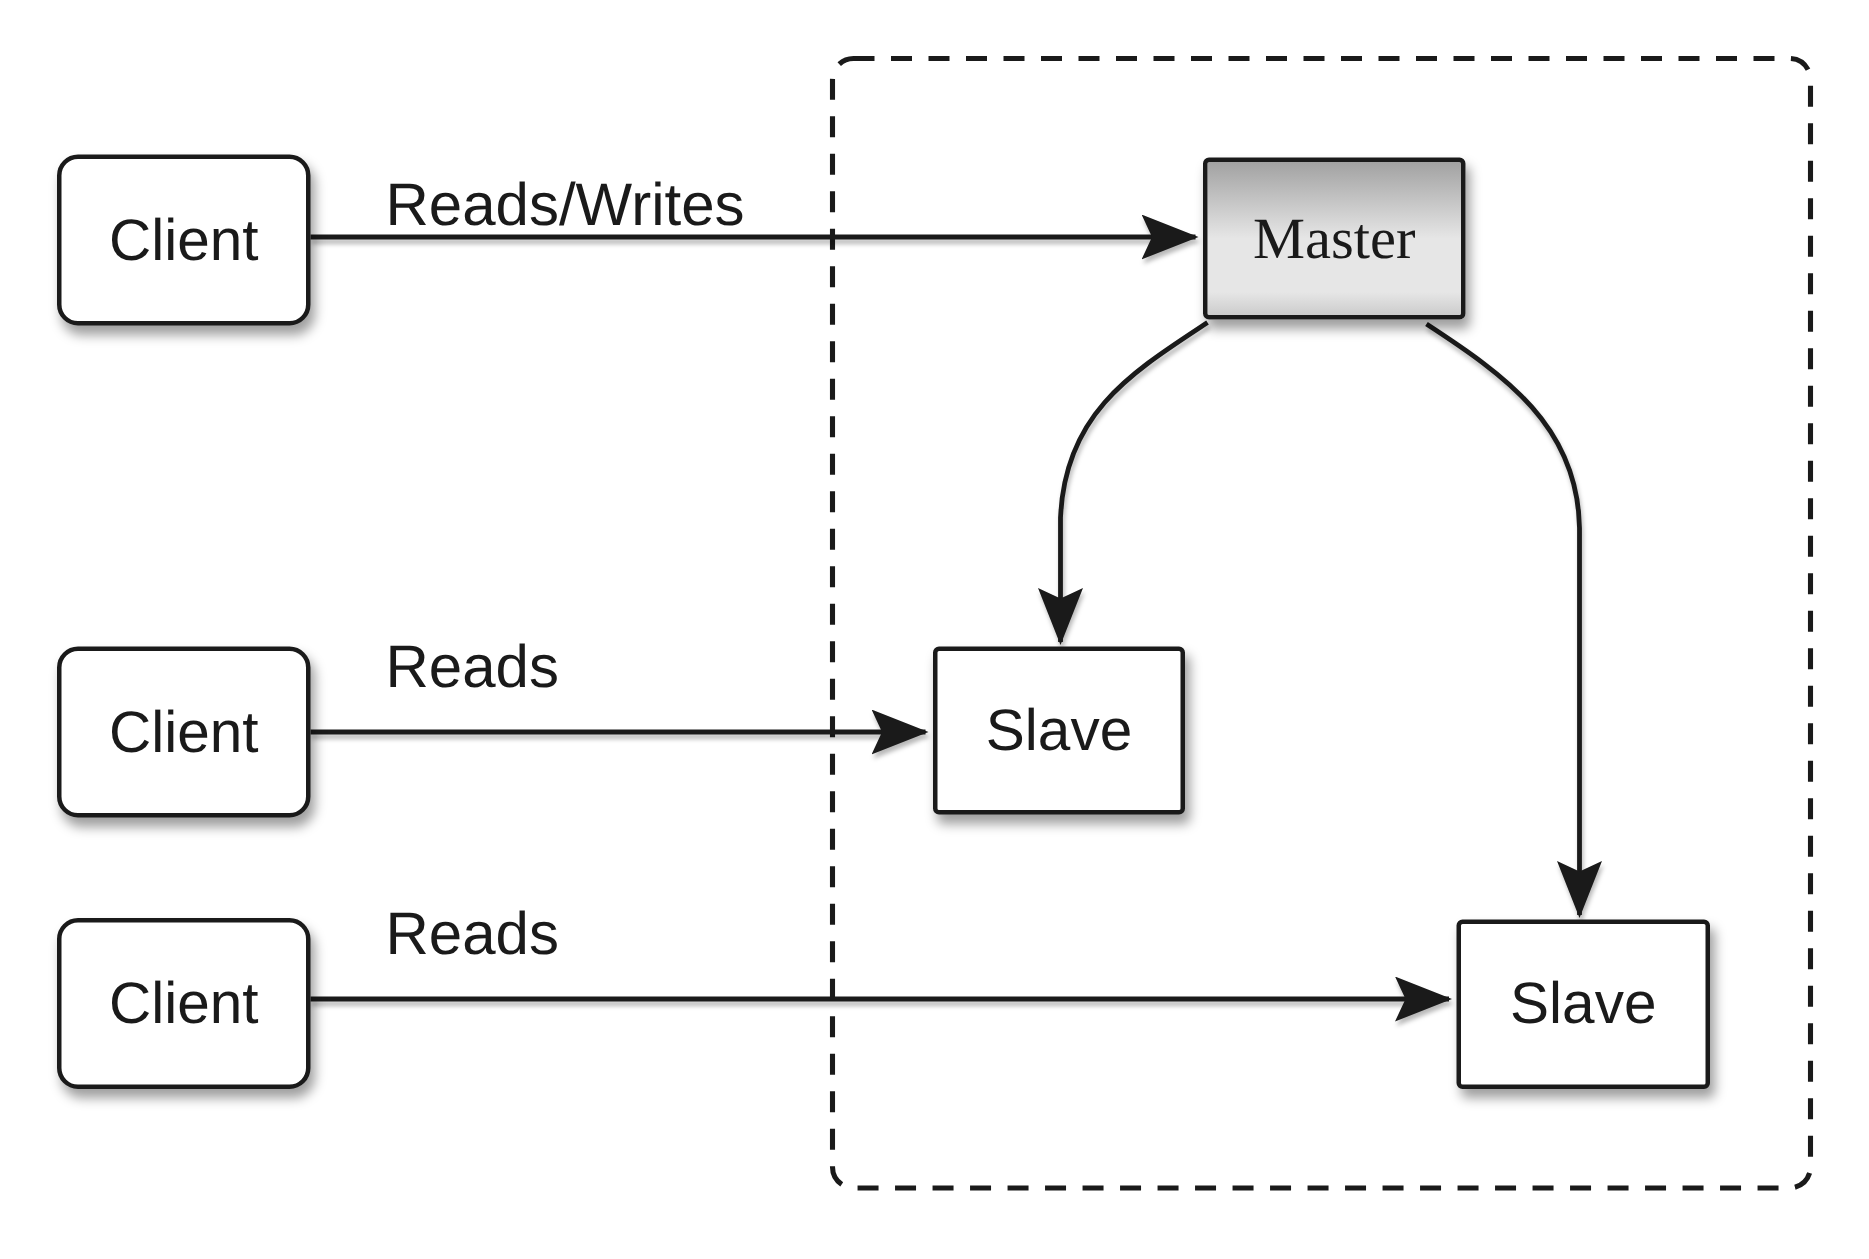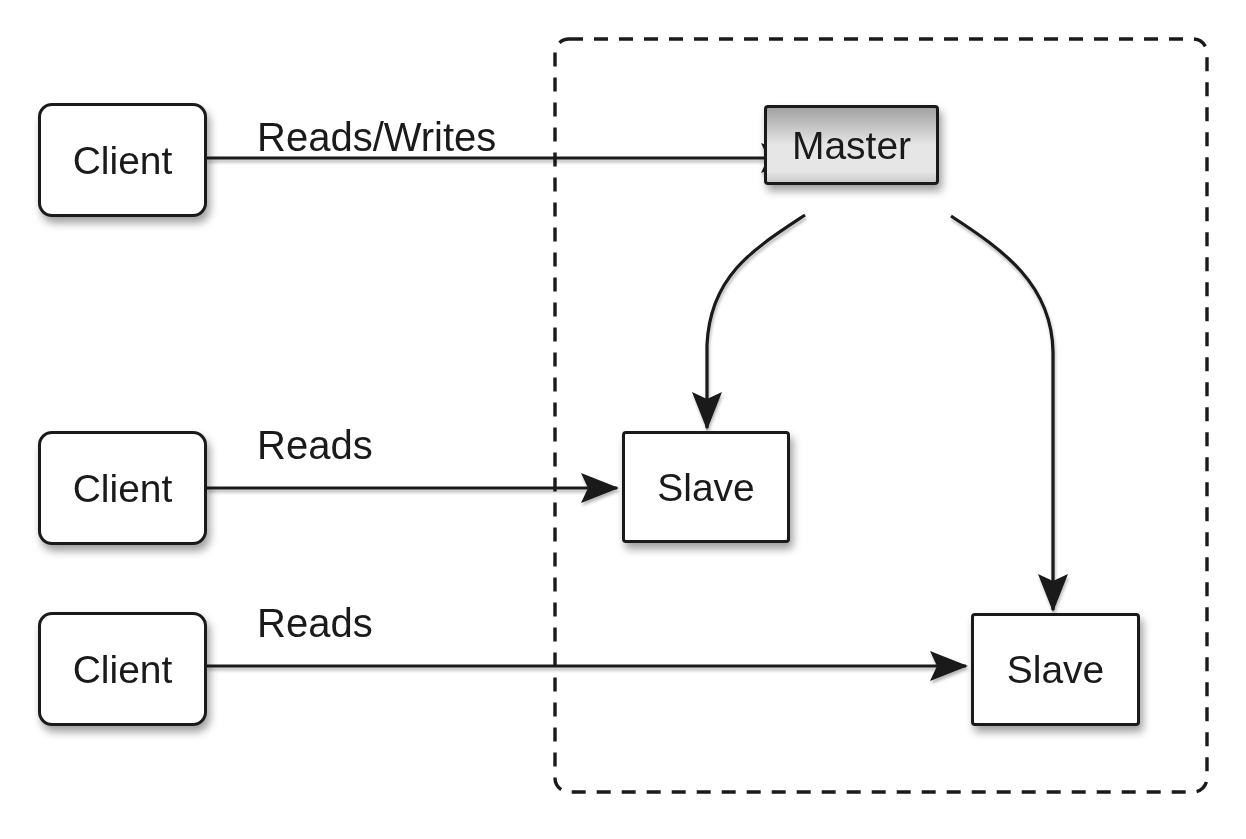--- a/index.html
+++ b/index.html
@@ -44,21 +44,21 @@
     position:absolute;
     color:var(--text);
     font-size:40px;
     line-height:1.05;
     white-space:nowrap;
   }
   
   .n-client1{left:38px;top:103px;width:169px;height:114px;}
   .n-client2{left:38px;top:431px;width:169px;height:114px;}
   .n-client3{left:38px;top:612px;width:169px;height:114px;}
-  .n-master {left:764px;top:105px;width:175px;height:80px;}
+  .n-master {left:802px;top:105px;width:175px;height:108px;font-family:Liberation Serif, serif;}
   .n-slave1 {left:622px;top:431px;width:168px;height:112px;}
   .n-slave2 {left:971px;top:613px;width:169px;height:113px;}
   
   .l-readswrites{left:257px;top:96px;margin-top:20px;}
   .l-reads2{left:257px;top:424px;}
   .l-reads3{left:257px;top:602px;}
   .l-replication{left:773px;top:263px;}
 </style>
 </head>
 <body>

